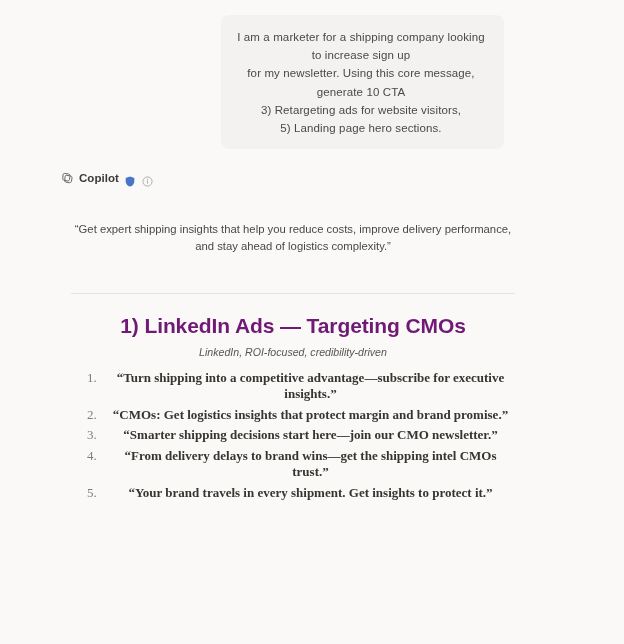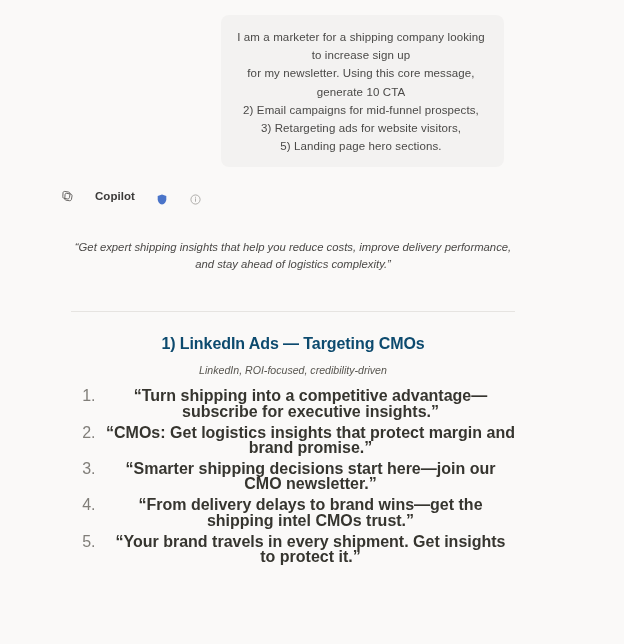--- a/index.html
+++ b/index.html
@@ -41,21 +41,21 @@
   }
   .user-bubble p { margin: 0; }
 
   
   .assistant {
     padding: 0 0 0 0;
   }
   .copilot-header {
     display: flex;
     align-items: center;
-    gap: 20px;
+    gap: 4px;
     margin: 20px 0 0 60px;
     height: 18px;
   }
   .copilot-logo {
     width: 15px;
     height: 15px;
     display: inline-block;
     flex: 0 0 auto;
   }
   .copilot-name {
@@ -85,21 +85,20 @@
   p.para {
     margin: 0;
     font-size: 11.5px;
     line-height: 17px;
     color: #46443f;
   }
   .gap-17 { height: 17px; }
 
   b, .bold { font-weight: 700; color: #36352f; }
   .quote-italic {
-    font-style: italic;
     font-size: 11.3px;
     line-height: 17px;
     color: #4a4846;
     margin: 0;
   }
   .label-bold {
     font-weight: 700;
     font-size: 11.5px;
     color: #36352f;
     margin: 0;
@@ -107,40 +106,41 @@
   }
 
   hr.divider {
     border: 0;
     border-top: 1px solid #e6e4e1;
     margin: 21px 0 0 0;
     width: 444px;
   }
 
   h2.section-title {
-    font-size: 16px;
+    font-size: 21px;
     font-weight: 700;
-    color: #0c4a6e;
+    color: #701a75;
     margin: 21px 0 5px 0;
     line-height: 21px;
     letter-spacing: -0.005em;
   }
   .section-sub {
     font-style: italic;
     font-size: 10.6px;
     color: #57554f;
     margin: 9px 0 0 0;
     line-height: 15px;
   }
 
   ol.cta-list {
     margin: 10px 0 0 0;
     padding: 0 0 0 29px;
     list-style: decimal;
-    font-size: 16px;
+    font-size: 13px;
+    font-family: Liberation Serif, serif;
   }
   ol.cta-list li {
     margin: 0 0 5.5px 0;
     padding-left: 6px;
     color: #807e79;
     line-height: 15.4px;
   }
   ol.cta-list li > span {
     font-weight: 700;
     color: #36352f;
@@ -148,21 +148,20 @@
 </style>
 </head>
 <body>
 
 <div class="chat">
 
   <div class="user-row">
     <div class="user-bubble">
       <p>I am a marketer for a shipping company looking to increase sign up</p>
       <p>for my newsletter. Using this core message, generate 10 CTA</p>
-      <p>2) Email campaigns for mid-funnel prospects,</p>
       <p>3) Retargeting ads for website visitors,</p>
       <p>5) Landing page hero sections.</p>
     </div>
   </div>
 
   <div class="assistant">
 
     <div class="copilot-header">
       <span class="copilot-logo">
         <svg viewBox="0 0 16 16" width="15" height="15">

